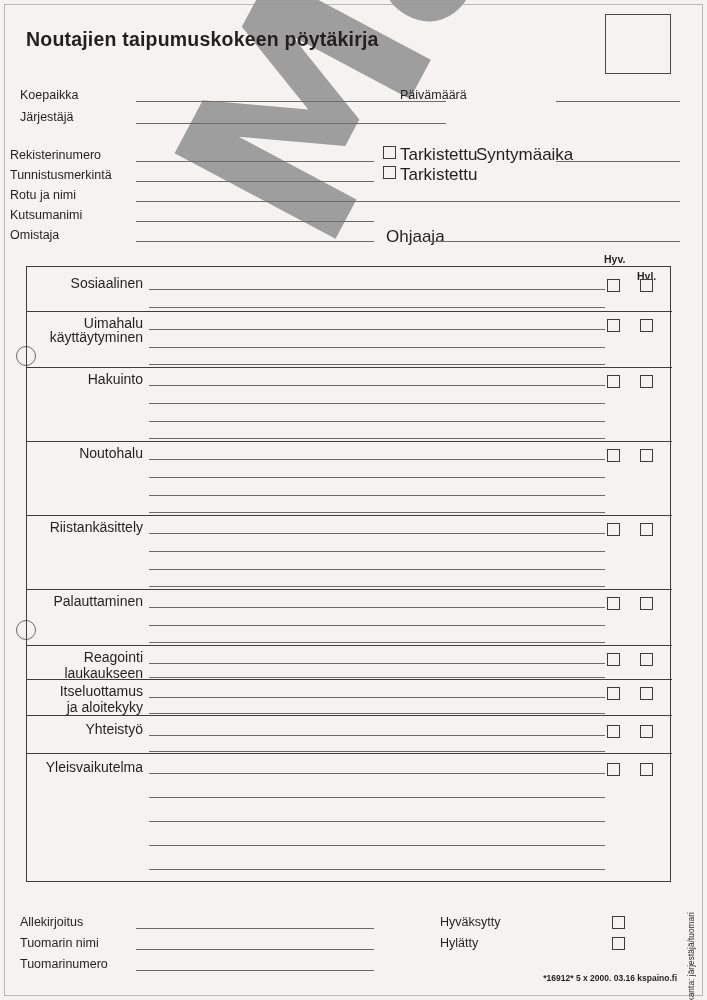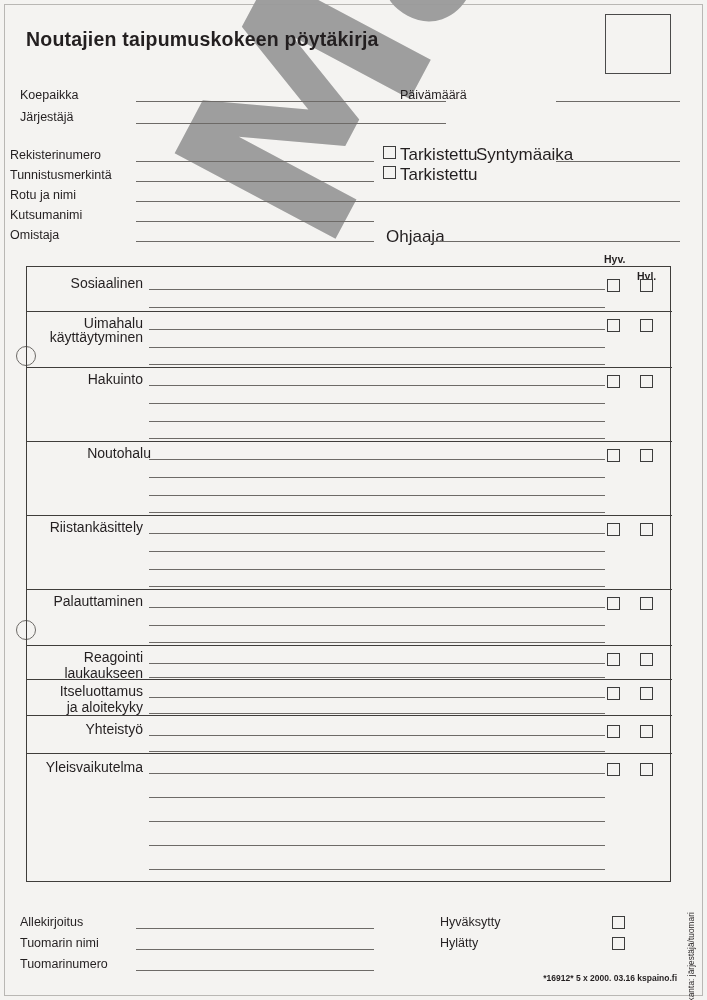--- a/index.html
+++ b/index.html
@@ -247,21 +247,21 @@
     <div class="cbox" style="left:613px; top:52px;"></div>
 
     <div class="crit-lbl" style="left:0px; top:104px; width:116px;">Hakuinto</div>
     <div class="trule" style="left:122px; top:118px; width:456px;"></div>
     <div class="trule" style="left:122px; top:136px; width:456px;"></div>
     <div class="trule" style="left:122px; top:154px; width:456px;"></div>
     <div class="trule" style="left:122px; top:171px; width:456px;"></div>
     <div class="cbox" style="left:580px; top:108px;"></div>
     <div class="cbox" style="left:613px; top:108px;"></div>
 
-    <div class="crit-lbl" style="left:8px; top:178px; width:116px;">Noutohalu</div>
+    <div class="crit-lbl" style="left:0px; top:178px; width:116px;">Noutohalu</div>
     <div class="trule" style="left:122px; top:192px; width:456px;"></div>
     <div class="trule" style="left:122px; top:210px; width:456px;"></div>
     <div class="trule" style="left:122px; top:228px; width:456px;"></div>
     <div class="trule" style="left:122px; top:245px; width:456px;"></div>
     <div class="cbox" style="left:580px; top:182px;"></div>
     <div class="cbox" style="left:613px; top:182px;"></div>
 
     <div class="crit-lbl" style="left:0px; top:252px; width:116px;">Riistankäsittely</div>
     <div class="trule" style="left:122px; top:266px; width:456px;"></div>
     <div class="trule" style="left:122px; top:284px; width:456px;"></div>

